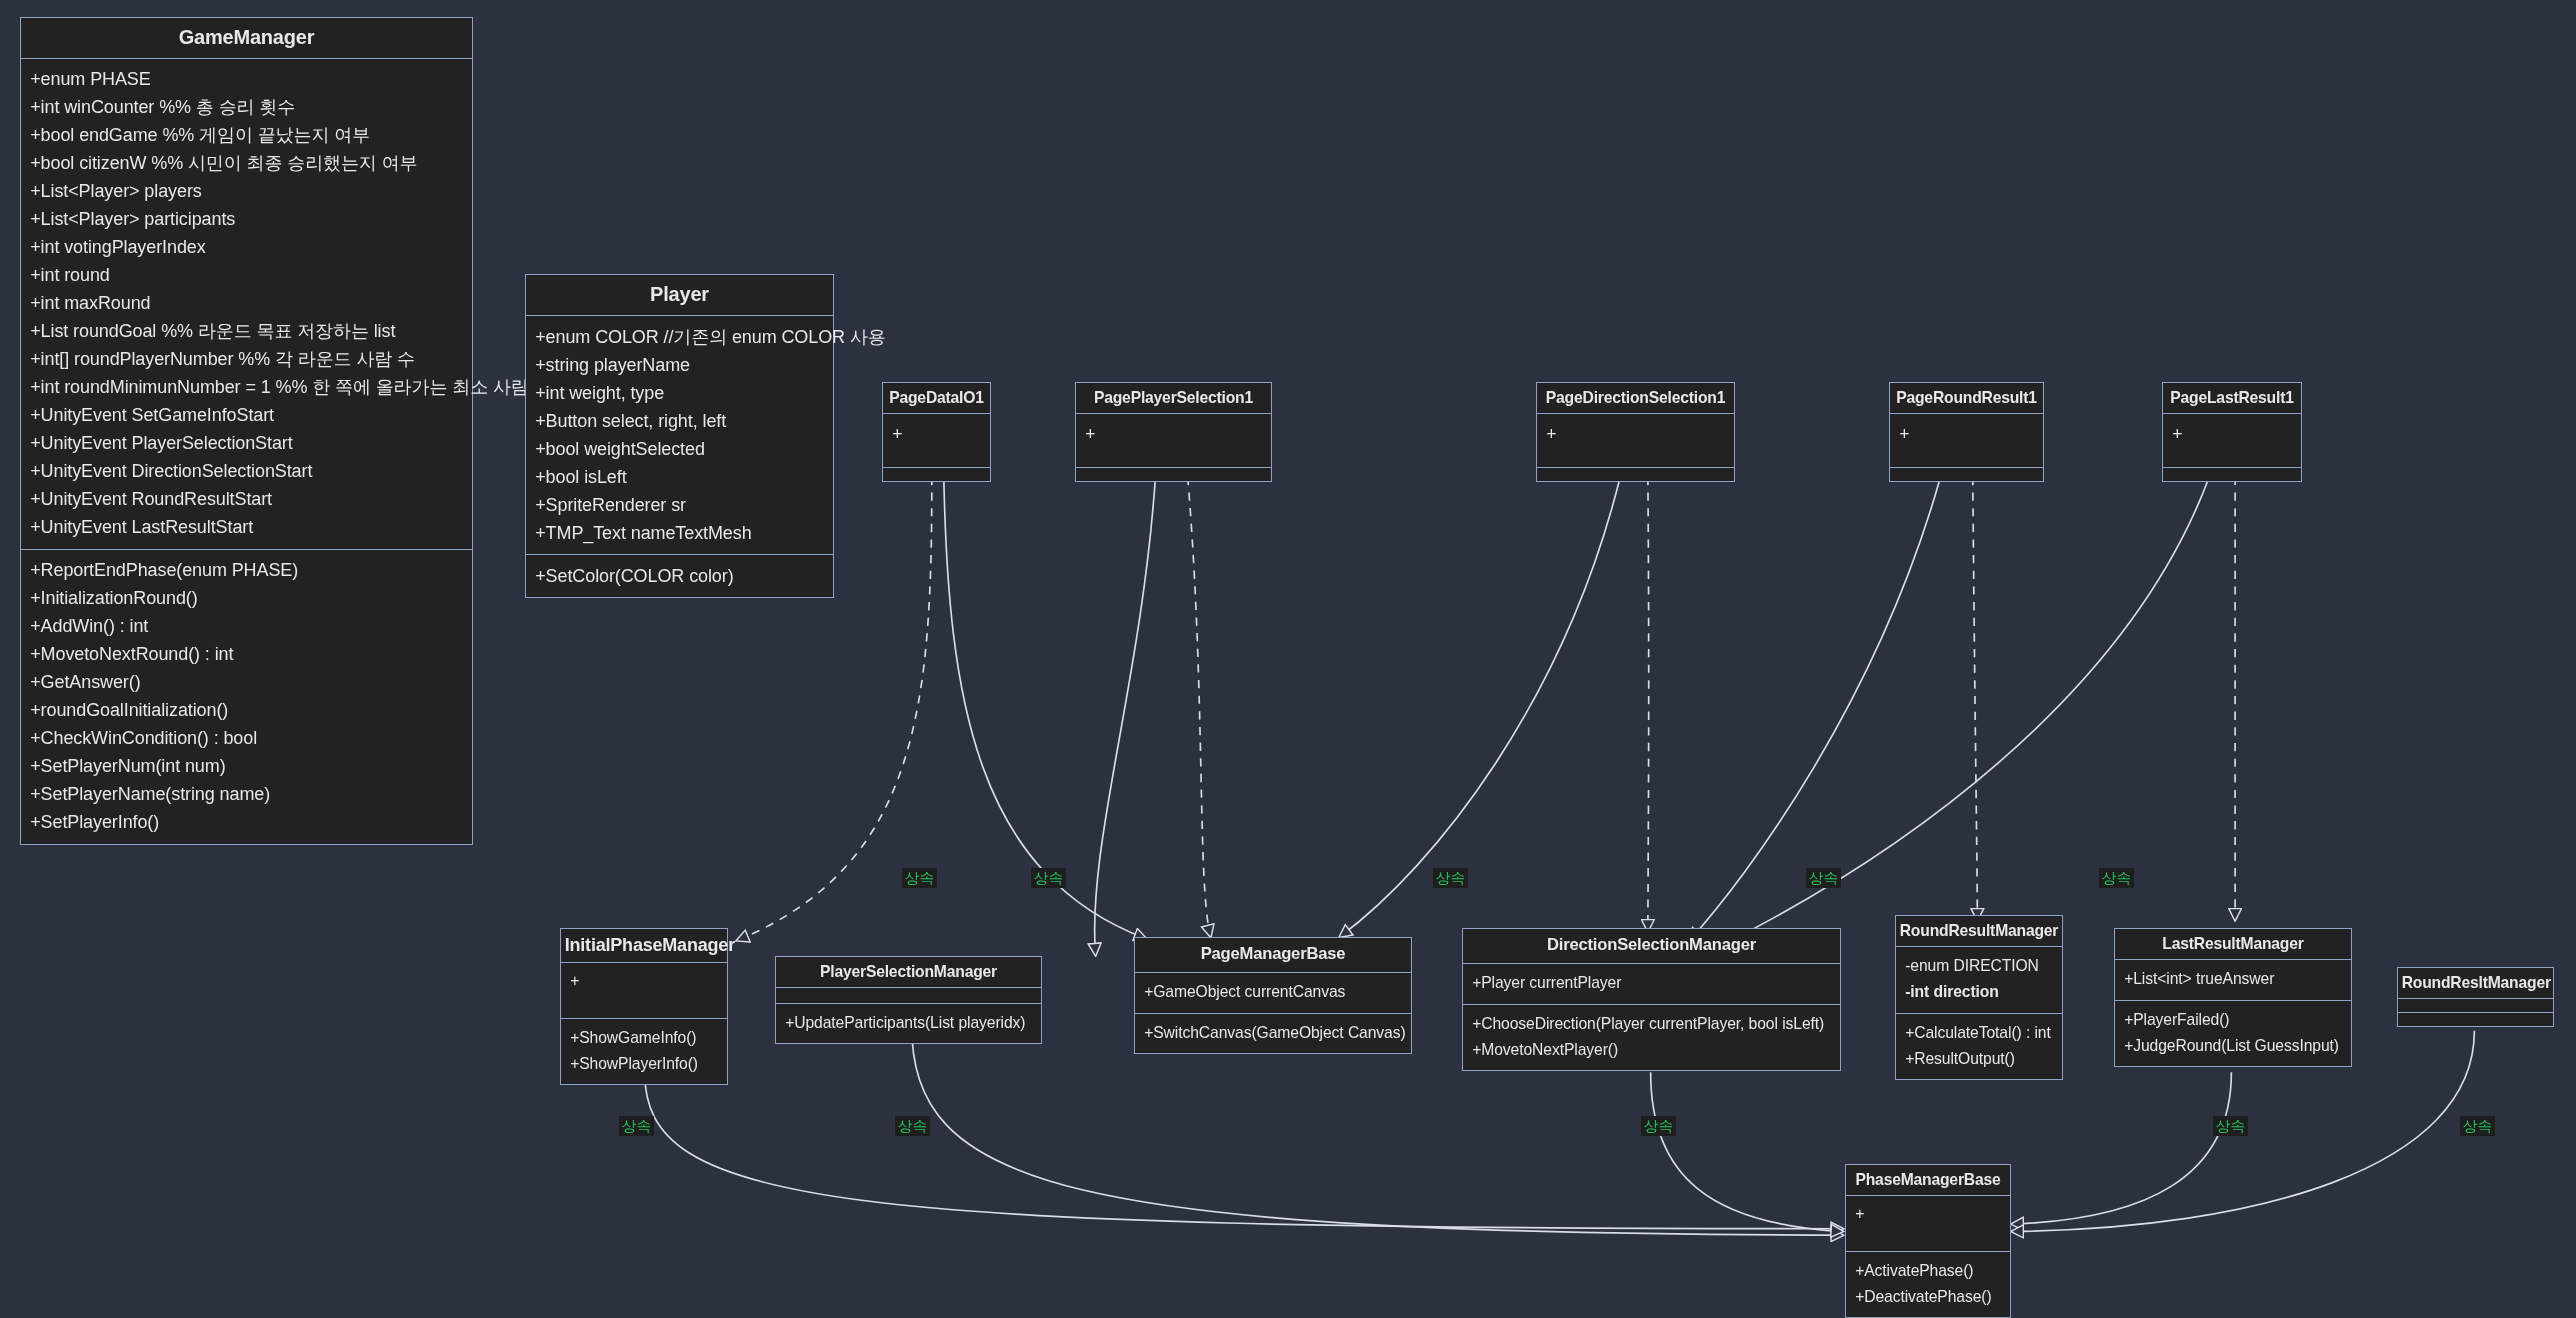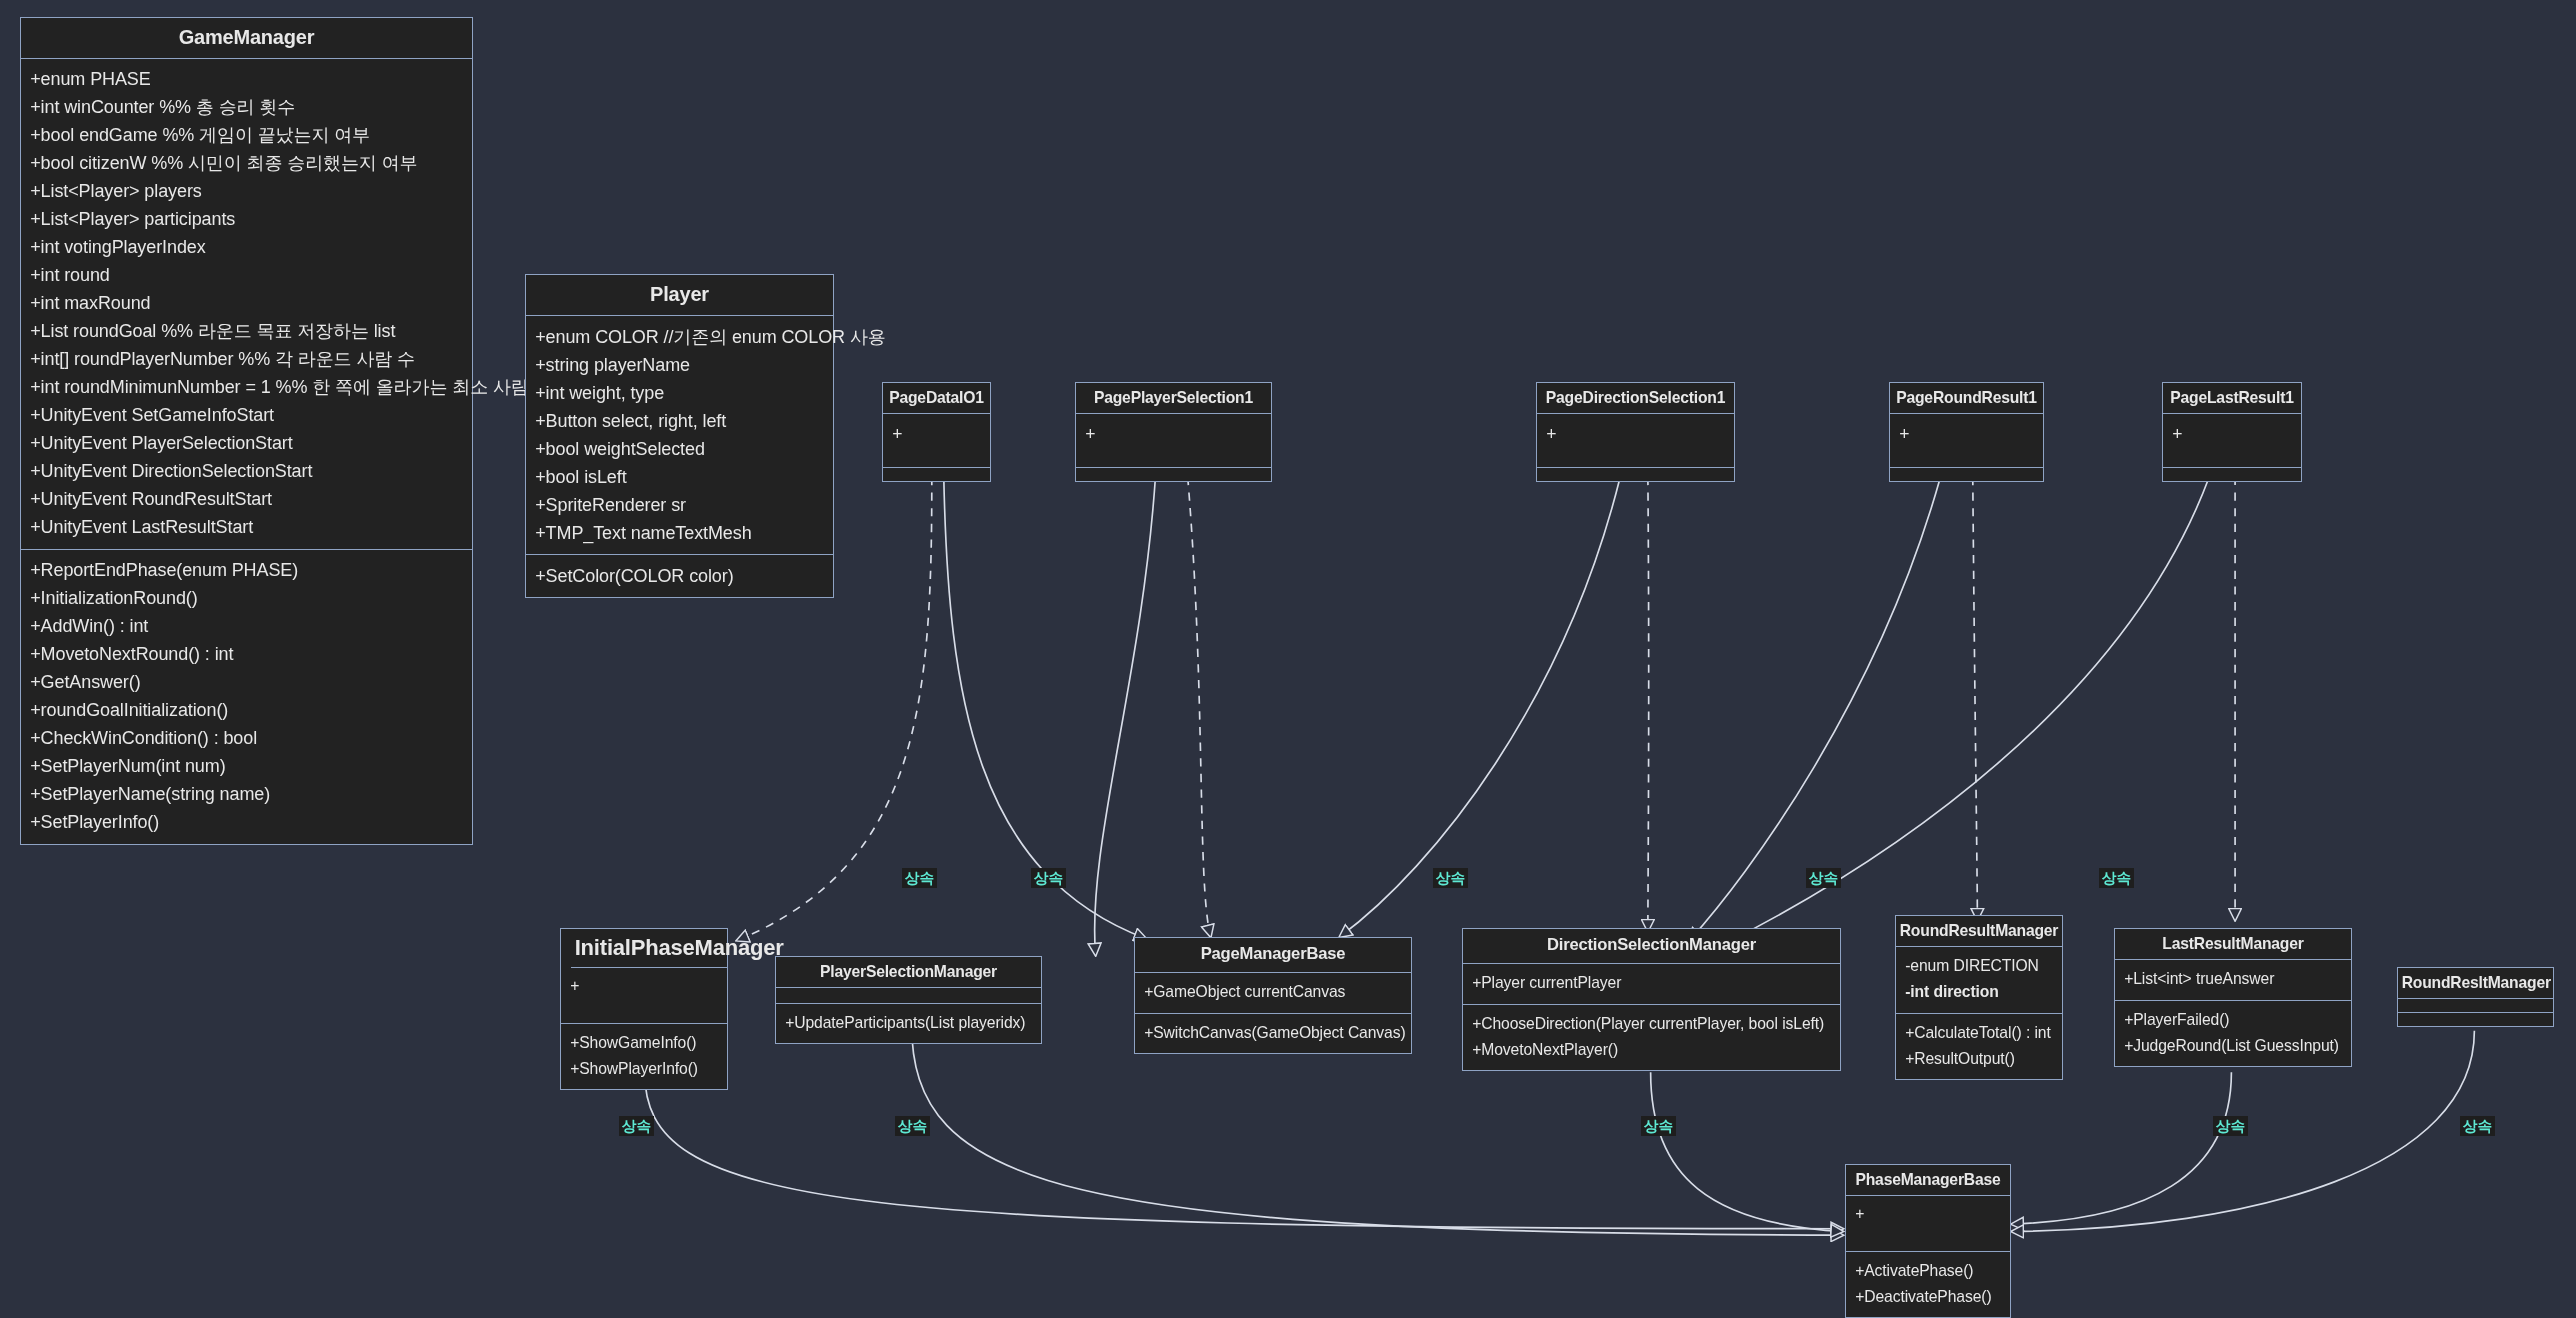--- a/index.html
+++ b/index.html
@@ -55,27 +55,26 @@
     line-height: 28px;
     white-space: nowrap;
     letter-spacing: -0.1px;
   }
   .big .cls-title { font-size: 20px; }
   .big .row { font-size: 18px; line-height: 28px; }
 
   .edge-label {
     position: absolute;
     background: #1e1e1e;
-    color: #5eead4;
+    color: #22c55e;
     font-size: 14.7px;
     line-height: 18.4px;
     padding: 0.9px 2.8px;
     z-index: 8;
     white-space: nowrap;
-    font-weight: bold;
   }
 </style>
 </head>
 <body>
 
 <div id="canvas">
 
   <svg id="edges" viewBox="0 0 2798 1432" xmlns="http://www.w3.org/2000/svg">
     <defs>
       <marker id="hollowTri" markerWidth="16" markerHeight="16" refX="14" refY="8" orient="auto" markerUnits="userSpaceOnUse">
@@ -205,21 +204,21 @@
 
   <div class="cls" style="left:2162px; top:382px; width:140px;">
     <div class="cls-title" style="font-size:15.7px;padding:5.5px 3.7px 6.4px;">PageLastResult1</div>
     <div class="cls-sec" style="height:39px;">
       <div class="row">+</div>
     </div>
     <div class="cls-sec empty"></div>
   </div>
 
   <div class="cls" style="left:560px; top:928px; width:168px;">
-    <div class="cls-title" style="font-size:22px;padding:5.5px 3.7px 6.4px;margin-left:10px;">InitialPhaseManager</div>
+    <div class="cls-title" style="font-size:18px;padding:5.5px 3.7px 6.4px;">InitialPhaseManager</div>
     <div class="cls-sec" style="height:41px;">
       <div class="row" style="font-size:15.7px;line-height:24px;">+</div>
     </div>
     <div class="cls-sec">
       <div class="row" style="font-size:15.7px;line-height:26px;">+ShowGameInfo()</div>
       <div class="row" style="font-size:15.7px;line-height:26px;">+ShowPlayerInfo()</div>
     </div>
   </div>
 
   <div class="cls" style="left:1134px; top:937px; width:278px;">

